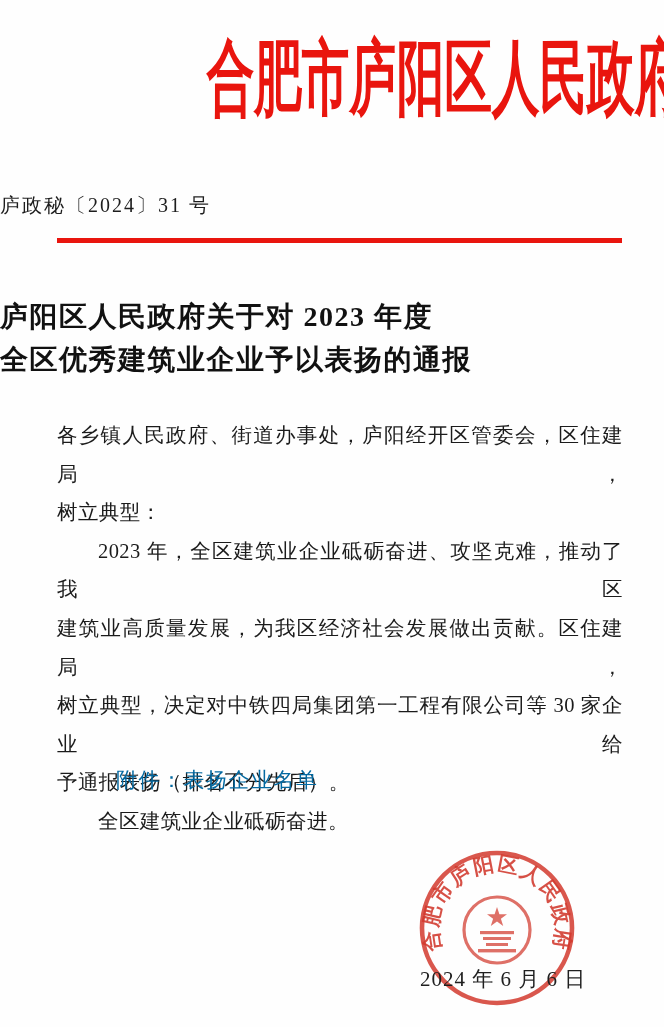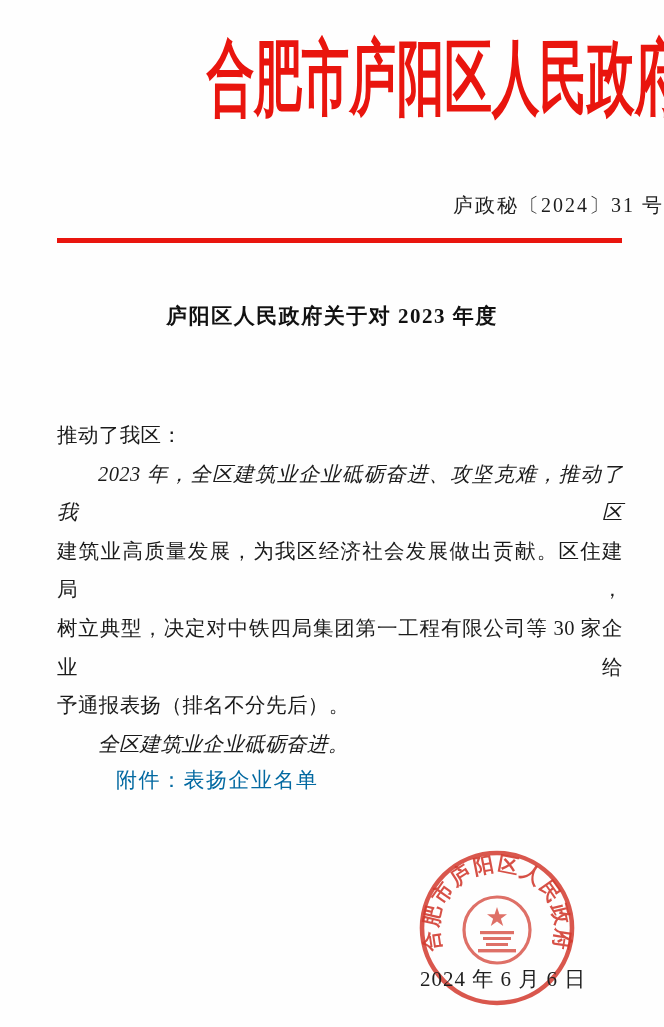--- a/index.html
+++ b/index.html
@@ -25,48 +25,48 @@
     display: inline-block;
     font-size: 82px; font-weight: 900;
     color: #e9150e;
     transform: scaleX(0.58);
     transform-origin: 50% 50%;
     letter-spacing: 0px;
   }
   
   .doc-number {
     position: absolute; top: 192px; left: 0; right: 0;
-    text-align: right;
+    text-align: left;
     font-size: 20px; letter-spacing: 2px;
     color: #1d1d1d;
   }
   
   .red-rule {
     position: absolute; top: 238px; left: 57px;
     width: 565px; height: 5px;
     background: #e9150e;
   }
   
   .doc-title {
     position: absolute; top: 295px; left: 0; right: 0;
-    text-align: center;
-    font-size: 21px; font-weight: 700;
+    text-align: left;
+    font-size: 28px; font-weight: 700;
     line-height: 43px; letter-spacing: 1.5px;
     color: #111;
   }
   
   .body-text {
     position: absolute; top: 416px; left: 57px;
     width: 566px;
     font-size: 20.5px; line-height: 38.6px;
     color: #1b1b1b;
   }
   .body-line { letter-spacing: 0.4px; }
   .body-line.fill { text-align: justify; text-align-last: justify; }
-  .body-line.indent { text-indent: 2em; font-style: italic; }
+  .body-line.indent { text-indent: 2em; }
   
   .attachment {
     position: absolute; top: 766px; left: 40px;
     padding-left: 76px;
     font-size: 21px; letter-spacing: 1.5px;
     color: #0369a1;
   }
   
   .seal {
     position: absolute; left: 414px; top: 845px;
@@ -91,24 +91,26 @@
   <div class="masthead">
     <span class="stretch">合肥市庐阳区人民政府文件</span>
   </div>
 
   <div class="doc-number">庐政秘〔2024〕31 号</div>
 
   <div class="red-rule"></div>
 
   <div class="doc-title">
     <div>庐阳区人民政府关于对 2023 年度</div>
+    <div>全区优秀建筑业企业予以表扬的通报</div>
   </div>
 
   <div class="body-text">
-    <div class="body-line">推动了我区：</div>
+    <div class="body-line fill">各乡镇人民政府、街道办事处，庐阳经开区管委会，区住建局，</div>
+    <div class="body-line">树立典型：</div>
     <div class="body-line fill indent">2023 年，全区建筑业企业砥砺奋进、攻坚克难，推动了我区</div>
     <div class="body-line fill">建筑业高质量发展，为我区经济社会发展做出贡献。区住建局，</div>
     <div class="body-line fill">树立典型，决定对中铁四局集团第一工程有限公司等 30 家企业给</div>
     <div class="body-line">予通报表扬（排名不分先后）。</div>
     <div class="body-line indent">全区建筑业企业砥砺奋进。</div>
   </div>
 
   <div class="attachment">附件：表扬企业名单</div>
 
   <svg class="seal" viewBox="0 0 166 166">

